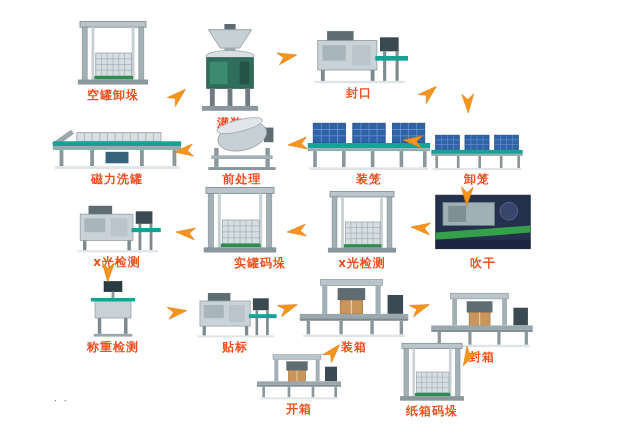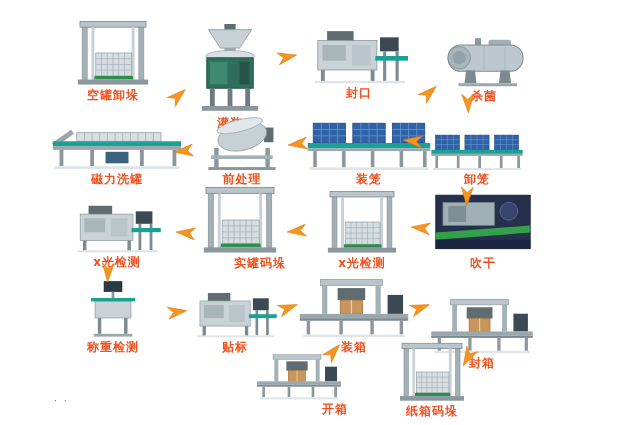--- a/index.html
+++ b/index.html
@@ -172,26 +172,20 @@
         <use href="#filler" xlink:href="#filler"></use>
       </svg>
     <div class="label">灌装</div>
   </div>
     <div class="node" style="left: 303px; top: 28px; width: 112px;">
     <svg class="thumb" xmlns="http://www.w3.org/2000/svg" xmlns:xlink="http://www.w3.org/1999/xlink" style="height: 56px;">
         <use href="#cabinet" xlink:href="#cabinet"></use>
       </svg>
     <div class="label">封口</div>
   </div>
-    <div class="node" style="left: 434px; top: 33px; width: 100px;">
-    <svg class="thumb" xmlns="http://www.w3.org/2000/svg" xmlns:xlink="http://www.w3.org/1999/xlink" style="height: 54px;">
-        <use href="#retort" xlink:href="#retort"></use>
-      </svg>
-    <div class="label">杀菌</div>
-  </div>
     <div class="node" style="left: 50px; top: 120px; width: 134px; justify-content: center;">
     <svg class="thumb" xmlns="http://www.w3.org/2000/svg" xmlns:xlink="http://www.w3.org/1999/xlink" style="height: 50px;">
         <use href="#conveyor" xlink:href="#conveyor"></use>
       </svg>
     <div class="label">磁力洗罐</div>
   </div>
     <div class="node" style="left: 194px; top: 110px; width: 96px;">
     <svg class="thumb" xmlns="http://www.w3.org/2000/svg" xmlns:xlink="http://www.w3.org/1999/xlink" style="height: 60px;">
         <use href="#kettle" xlink:href="#kettle"></use>
       </svg>
@@ -244,27 +238,27 @@
         <use href="#cabinet" xlink:href="#cabinet"></use>
       </svg>
     <div class="label">贴标</div>
   </div>
     <div class="node" style="left: 296px; top: 276px; width: 116px;">
     <svg class="thumb" xmlns="http://www.w3.org/2000/svg" xmlns:xlink="http://www.w3.org/1999/xlink" style="height: 62px;">
         <use href="#boxer" xlink:href="#boxer"></use>
       </svg>
     <div class="label">装箱</div>
   </div>
-    <div class="node" style="left: 428px; top: 296px; width: 108px;">
+    <div class="node" style="left: 428px; top: 290px; width: 108px;">
     <svg class="thumb" xmlns="http://www.w3.org/2000/svg" xmlns:xlink="http://www.w3.org/1999/xlink" style="height: 58px;">
         <use href="#boxer" xlink:href="#boxer"></use>
       </svg>
     <div class="label">封箱</div>
   </div>
-    <div class="node" style="left: 250px; top: 352px; width: 98px; align-items: flex-end;">
+    <div class="node" style="left: 250px; top: 352px; width: 98px;">
     <svg class="thumb" xmlns="http://www.w3.org/2000/svg" xmlns:xlink="http://www.w3.org/1999/xlink" style="height: 48px;">
         <use href="#boxer" xlink:href="#boxer"></use>
       </svg>
     <div class="label">开箱</div>
   </div>
     <div class="node" style="left: 396px; top: 342px; width: 72px;">
     <svg class="thumb" xmlns="http://www.w3.org/2000/svg" xmlns:xlink="http://www.w3.org/1999/xlink" style="height: 60px;">
         <use href="#gantry" xlink:href="#gantry"></use>
       </svg>
     <div class="label">纸箱码垛</div>

